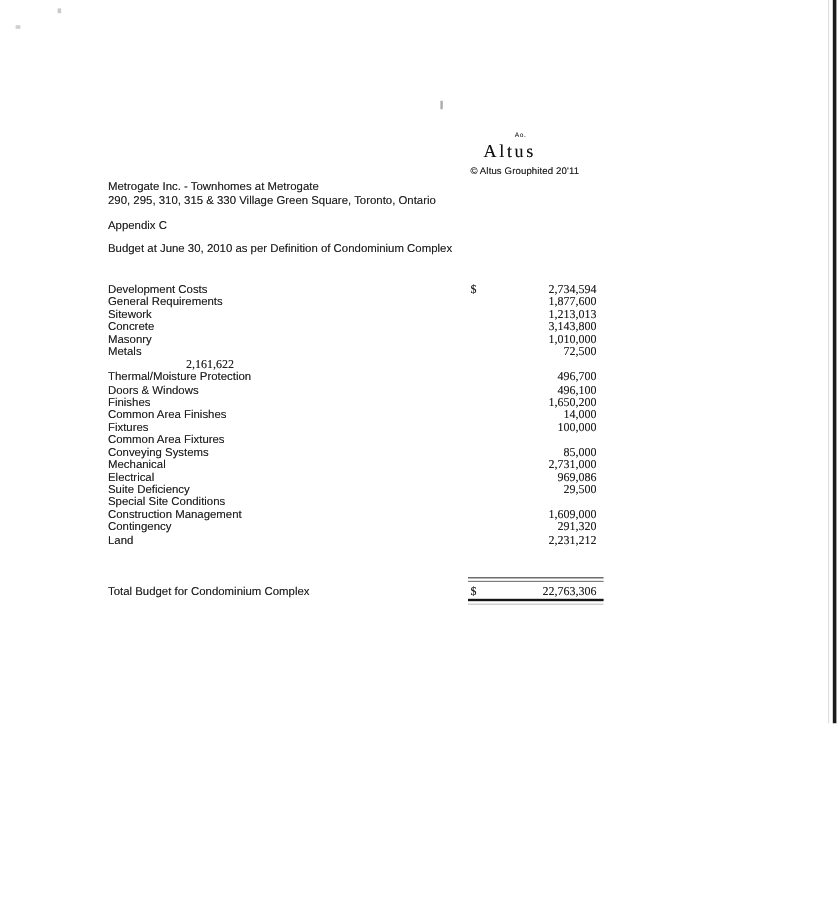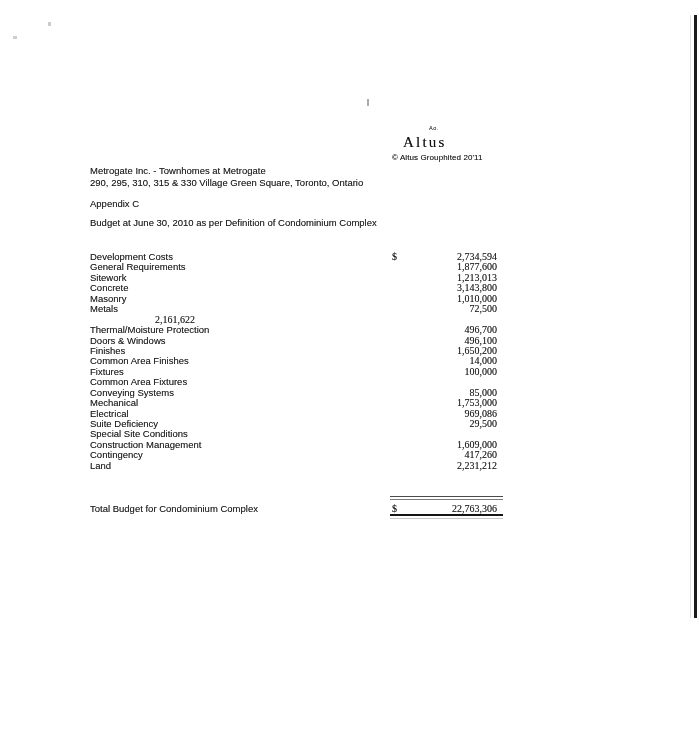--- a/index.html
+++ b/index.html
@@ -4,21 +4,20 @@
 <style>
   html,body{margin:0;padding:0;background:#ffffff;}
   .page{
     position:relative;
     width:699px;height:603px;
     background:#ffffff;
     overflow:hidden;
     font-family:"Liberation Sans",sans-serif;
     color:#1e1e1e;
     text-shadow:0 0 .4px rgba(0,0,0,.45);
-    margin-top:15px;
   }
   .abs{position:absolute;}
 
   
   .logo-mark{left:429px;top:110px;font-size:5.5px;color:#3a3a3a;letter-spacing:.5px;}
   .logo-word{
     left:403px;top:119px;
     font-family:"Liberation Serif",serif;
     font-size:15px;letter-spacing:2.2px;color:#101010;
   }
@@ -140,21 +139,21 @@
         <span class="amt"></span>
       </div>
     <div class="trow">
         <span class="lbl">Conveying Systems</span>
         <span class="cur"></span>
         <span class="amt">85,000</span>
       </div>
     <div class="trow">
         <span class="lbl">Mechanical</span>
         <span class="cur"></span>
-        <span class="amt">1,753,000</span>
+        <span class="amt">2,731,000</span>
       </div>
     <div class="trow">
         <span class="lbl">Electrical</span>
         <span class="cur"></span>
         <span class="amt">969,086</span>
       </div>
     <div class="trow">
         <span class="lbl">Suite Deficiency</span>
         <span class="cur"></span>
         <span class="amt">29,500</span>
@@ -165,21 +164,21 @@
         <span class="amt"></span>
       </div>
     <div class="trow">
         <span class="lbl">Construction Management</span>
         <span class="cur"></span>
         <span class="amt">1,609,000</span>
       </div>
     <div class="trow">
         <span class="lbl">Contingency</span>
         <span class="cur"></span>
-        <span class="amt">417,260</span>
+        <span class="amt">291,320</span>
       </div>
     <div class="trow">
         <span class="lbl">Land</span>
         <span class="cur"></span>
         <span class="amt">2,231,212</span>
       </div>
   </div>
 
   <div class="abs rule rule-a"></div>
   <div class="abs rule rule-b"></div>

